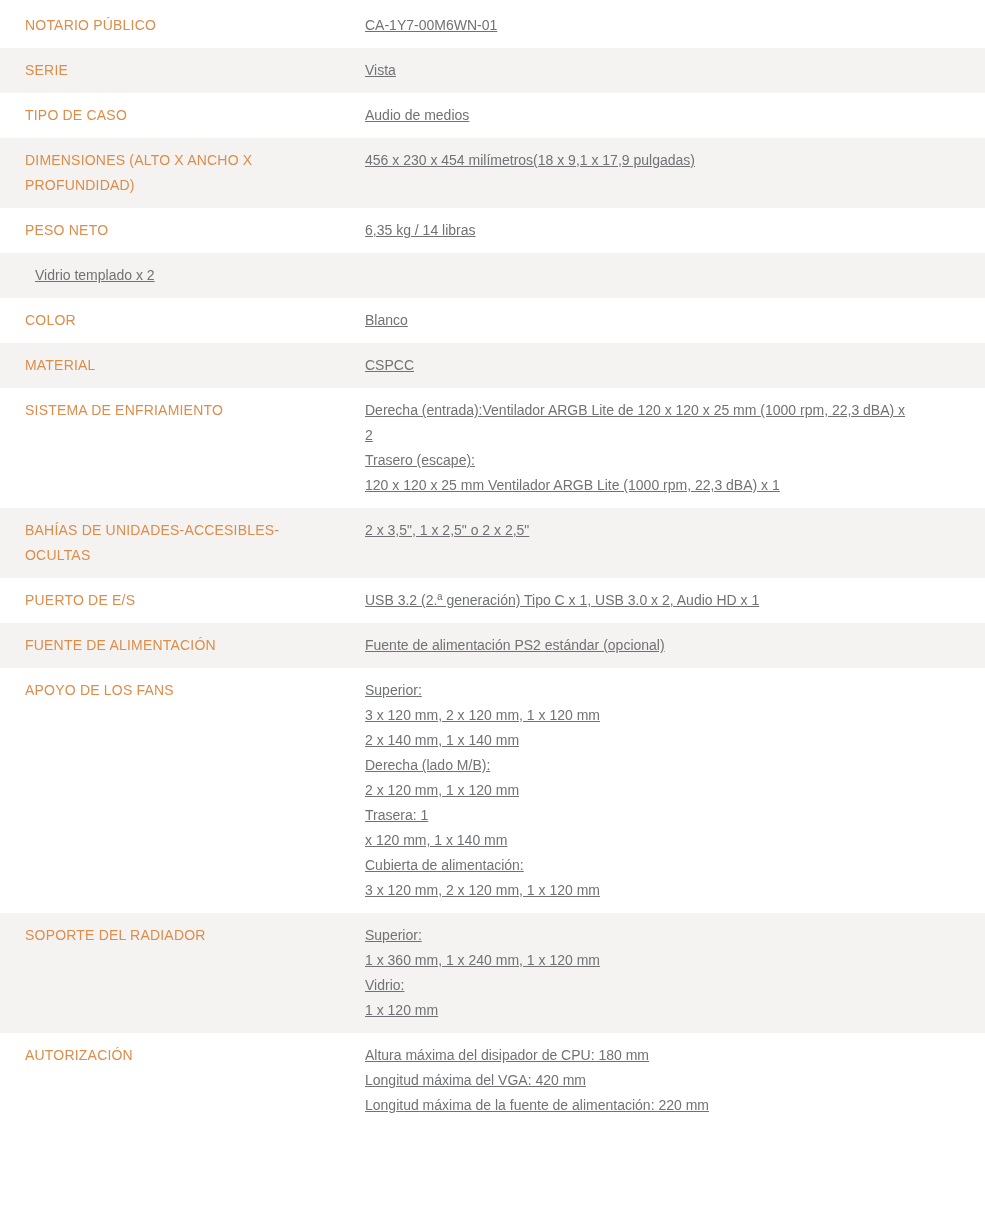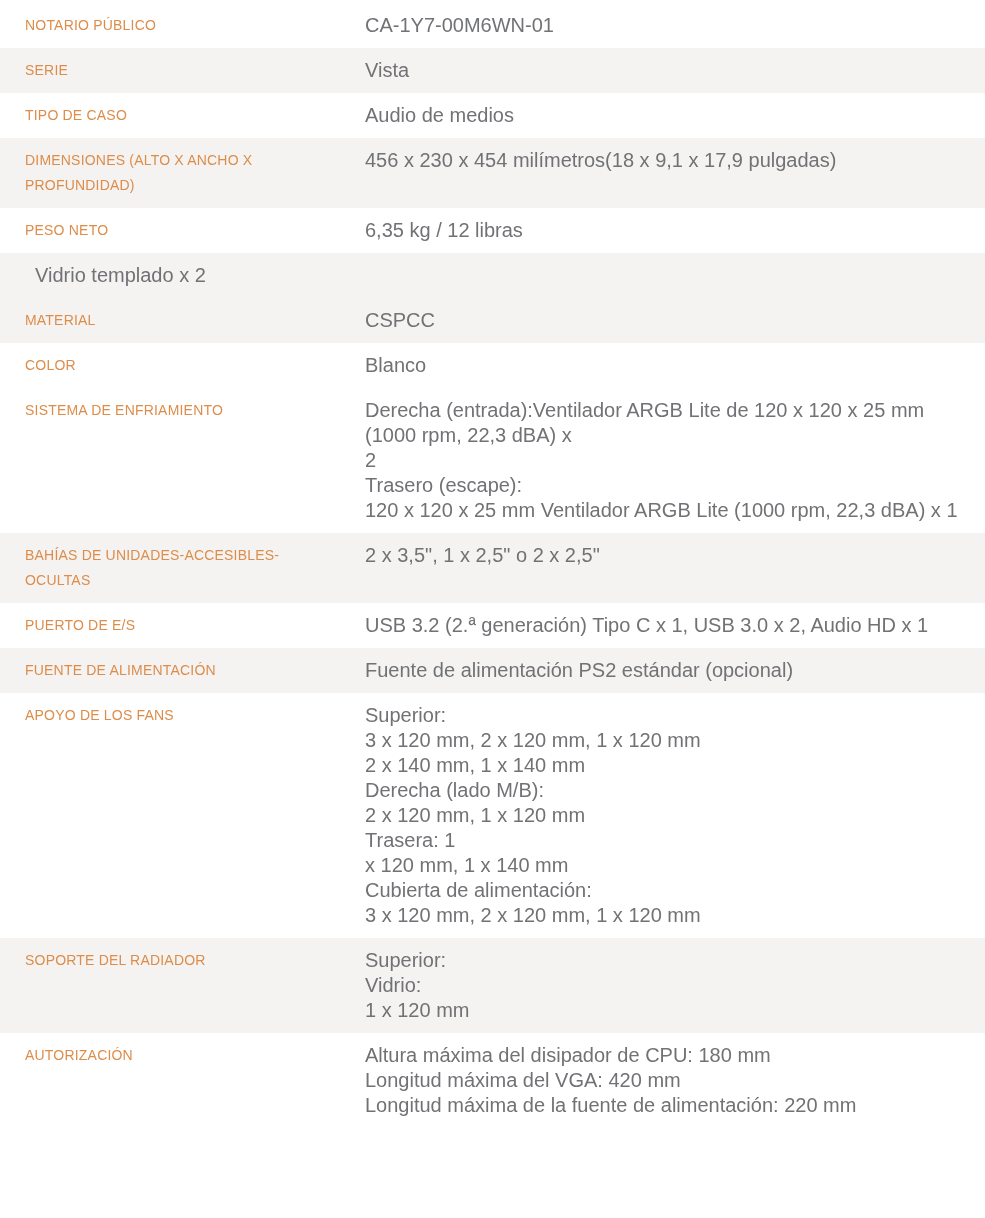--- a/index.html
+++ b/index.html
@@ -30,22 +30,23 @@
     color: #dd8c49;
     font-size: 14px;
     line-height: 25px;
     letter-spacing: 0.2px;
   }
   .spec-value {
     flex: 1;
     padding-left: 35px;
     padding-right: 15px;
     color: #717275;
-    font-size: 20px;
+    font-size: 14px;
     line-height: 25px;
+    text-decoration: underline;
   }
   .spec-value .line {
     min-height: 25px;
   }
 </style>
 </head>
 <body>
 
 <div class="spec-table">
 
@@ -73,41 +74,41 @@
   <div class="spec-row alt">
     <div class="spec-label">DIMENSIONES (ALTO X ANCHO X PROFUNDIDAD)</div>
     <div class="spec-value">
         <div class="line">456 x 230 x 454 milímetros(18 x 9,1 x 17,9 pulgadas)</div>
       </div>
   </div>
 
   <div class="spec-row">
     <div class="spec-label">PESO NETO</div>
     <div class="spec-value">
-        <div class="line">6,35 kg / 12 libras</div>
+        <div class="line">6,35 kg / 14 libras</div>
       </div>
   </div>
 
   <div class="spec-row alt">
     <div class="spec-value">
         <div class="line">Vidrio templado x 2</div>
       </div>
   </div>
 
+  <div class="spec-row">
+    <div class="spec-label">COLOR</div>
+    <div class="spec-value">
+        <div class="line">Blanco</div>
+      </div>
+  </div>
+
   <div class="spec-row alt">
     <div class="spec-label">MATERIAL</div>
     <div class="spec-value">
         <div class="line">CSPCC</div>
-      </div>
-  </div>
-
-  <div class="spec-row">
-    <div class="spec-label">COLOR</div>
-    <div class="spec-value">
-        <div class="line">Blanco</div>
       </div>
   </div>
 
   <div class="spec-row">
     <div class="spec-label">SISTEMA DE ENFRIAMIENTO</div>
     <div class="spec-value">
         <div class="line">Derecha (entrada):Ventilador ARGB Lite de 120 x 120 x 25 mm (1000 rpm, 22,3 dBA) x</div>
         <div class="line">2</div>
         <div class="line">Trasero (escape):</div>
         <div class="line">120 x 120 x 25 mm Ventilador ARGB Lite (1000 rpm, 22,3 dBA) x 1</div>
@@ -149,20 +150,21 @@
         <div class="line">x 120 mm, 1 x 140 mm</div>
         <div class="line">Cubierta de alimentación:</div>
         <div class="line">3 x 120 mm, 2 x 120 mm, 1 x 120 mm</div>
       </div>
   </div>
 
   <div class="spec-row alt">
     <div class="spec-label">SOPORTE DEL RADIADOR</div>
     <div class="spec-value">
         <div class="line">Superior:</div>
+        <div class="line">1 x 360 mm, 1 x 240 mm, 1 x 120 mm</div>
         <div class="line">Vidrio:</div>
         <div class="line">1 x 120 mm</div>
       </div>
   </div>
 
   <div class="spec-row">
     <div class="spec-label">AUTORIZACIÓN</div>
     <div class="spec-value">
         <div class="line">Altura máxima del disipador de CPU: 180 mm</div>
         <div class="line">Longitud máxima del VGA: 420 mm</div>

